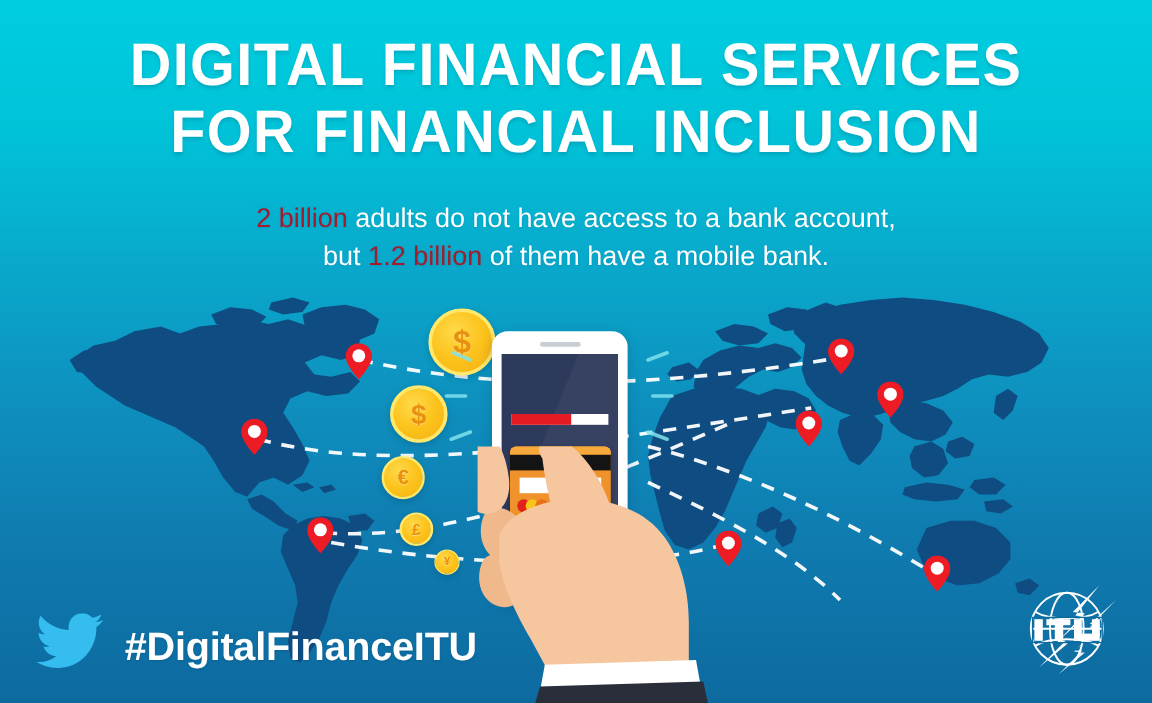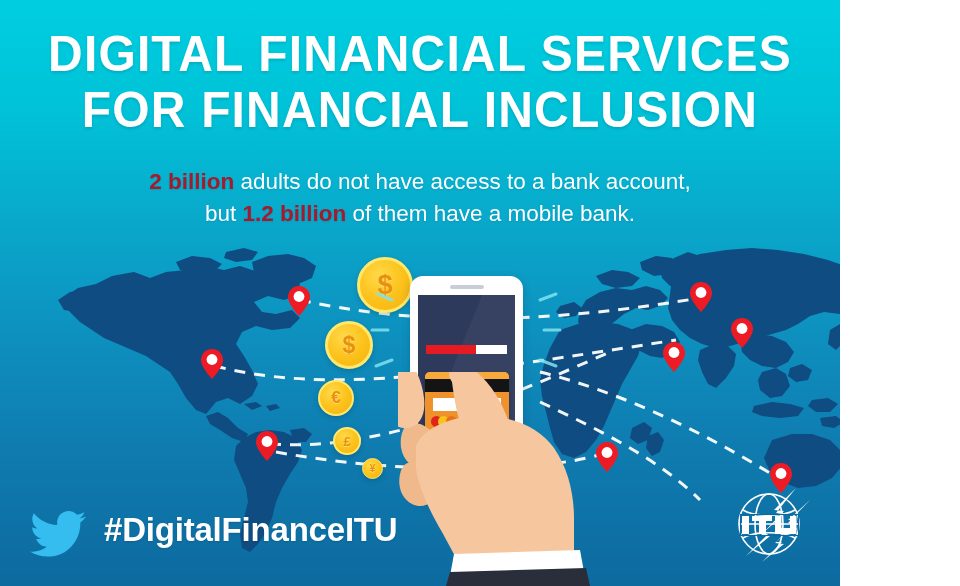--- a/index.html
+++ b/index.html
@@ -1,21 +1,21 @@
 <!DOCTYPE html>
 <html><head>
 <meta charset="utf-8">
 <style>
   html,body{margin:0;padding:0;}
   body{
     width:960px;height:586px;overflow:hidden;
     font-family:"Liberation Sans", sans-serif;
   }
   #stage{
-    position:relative;width:840px;height:586px;overflow:hidden;
+    position:relative;width:960px;height:586px;overflow:hidden;
     background:linear-gradient(180deg,#00CEE0 0%,#00C3D8 18%,#09A8CB 38%,#0E8FBE 58%,#0F7CB0 76%,#0D6A9F 100%);
   }
   .layer{position:absolute;left:0;top:0;width:960px;height:586px;}
 
   
   .title{
     position:absolute;left:0;right:0;top:26px;text-align:center;
     color:#ffffff;font-weight:bold;font-size:50px;line-height:56px;
     letter-spacing:1.2px;
     font-family:"Liberation Sans Narrow","Liberation Sans",sans-serif;
@@ -23,25 +23,25 @@
     transform:scaleX(.96);
   }
   .title .l2{display:block;}
 
   
   .subtitle{
     position:absolute;left:0;right:0;top:166px;text-align:center;
     color:#ffffff;font-size:22.5px;line-height:32px;font-weight:normal;
     text-shadow:0 1px 2px rgba(0,60,90,.15);
   }
-  .subtitle .hl{color:#A31B2C;font-weight:bold;text-align:center;}
+  .subtitle .hl{color:#A31B2C;font-weight:normal;text-align:center;}
   .subtitle .l2{display:block;}
 
   
-  .hashtag-row{position:absolute;left:30px;bottom:28px;display:flex;align-items:flex-start;gap:18px;}
+  .hashtag-row{position:absolute;left:30px;bottom:28px;display:flex;align-items:flex-end;gap:18px;}
   .hashtag-text{
     color:#ffffff;font-size:33px;font-weight:bold;letter-spacing:-.2px;
     text-shadow:0 1px 2px rgba(0,40,70,.2);
   }
   
   .itu-logo{position:absolute;right:28px;bottom:22px;width:86px;height:78px;}
 
   
   .phone{
     position:absolute;left:410px;top:276px;width:113px;height:226px;

